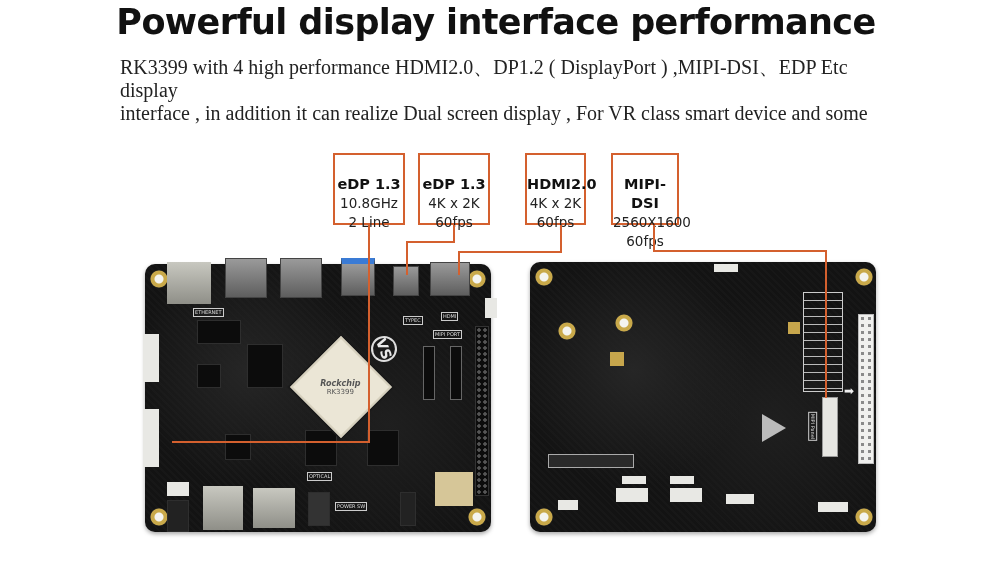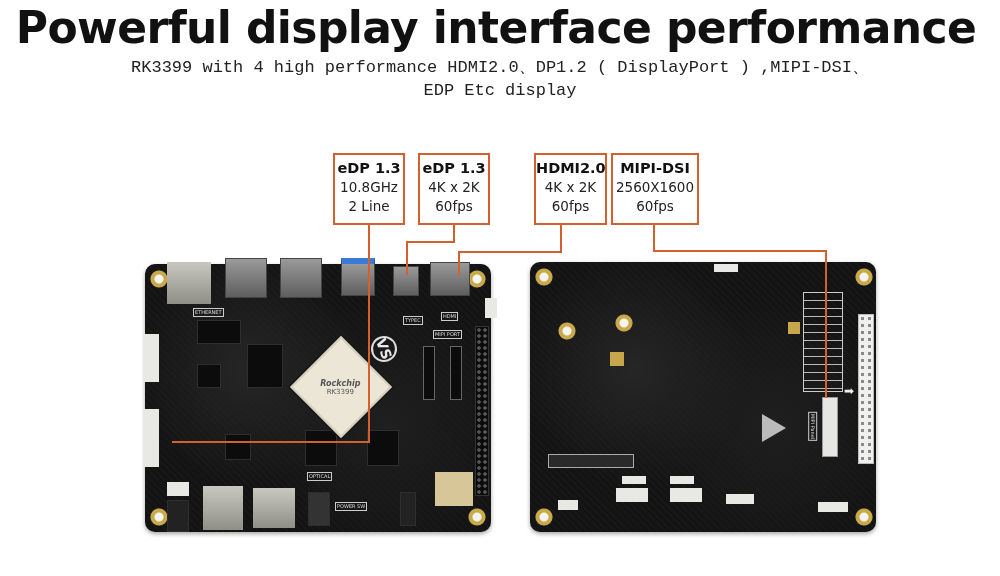--- a/index.html
+++ b/index.html
@@ -1,32 +1,32 @@
 <!DOCTYPE html>
 <html><head>
 <meta charset="utf-8">
 <style>
   * { box-sizing: border-box; margin: 0; padding: 0; }
   html, body { width: 1000px; height: 576px; background: #ffffff; overflow: hidden; }
   body { position: relative; font-family: "Liberation Sans", sans-serif; color: #1a1a1a; }
 
   .title {
     position: absolute; left: 0; top: 2px; width: 992px; text-align: center;
-    font-family: "DejaVu Sans", sans-serif; font-weight: bold; font-size: 44px;
+    font-family: "DejaVu Sans", sans-serif; font-weight: bold; font-size: 35px;
     letter-spacing: -0.6px; color: #111;
   }
   .desc {
-    position: absolute; left: 120px; top: 56px; width: 760px; text-align: center;
-    font-family: Liberation Mono, monospace; font-size: 17px; line-height: 23px; color: #222;
+    position: absolute; left: 120px; top: 56px; width: 760px; 
+    font-family: Liberation Serif, serif; font-size: 20px; line-height: 23px; color: #222;
   }
 
   .callout {
     position: absolute; top: 153px; height: 72px; border: 2px solid #d4602e; background: #fff;
     text-align: center; font-family: "DejaVu Sans", sans-serif; font-size: 13.5px; line-height: 19px;
-    padding-top: 4px; color: #222;
+    padding-top: 20px; color: #222;
   }
   .callout .head { font-weight: bold; font-size: 14.5px; color: #111; }
 
   .line { position: absolute; background: #d4602e; }
 
   .board {
     position: absolute; background: #141414; border-radius: 10px;
     box-shadow: 0 2px 4px rgba(0,0,0,0.35);
     background-image:
       radial-gradient(circle at 30% 40%, #262626 0, transparent 40%),
@@ -63,38 +63,39 @@
     background: repeating-linear-gradient(180deg, transparent 0 7px, #bbb 7px 8px);
   }
 </style>
 </head>
 <body>
 
 <div class="title">Powerful display interface performance</div>
 
 <div class="desc">
   <div>RK3399 with 4 high performance HDMI2.0、DP1.2 ( DisplayPort ) ,MIPI-DSI、EDP Etc display</div>
+  <div>interface , in addition it can realize Dual screen display ,  For VR class  smart device and some</div>
 </div>
 
 <div class="callout" style="left:333px; width:72px;">
   <div class="head">eDP 1.3</div>
   <div>10.8GHz</div>
   <div>2 Line</div>
 </div>
 <div class="callout" style="left:418px; width:72px;">
   <div class="head">eDP 1.3</div>
   <div>4K x 2K</div>
   <div>60fps</div>
 </div>
-<div class="callout" style="left:525px; width:73px;margin-left:9px;">
+<div class="callout" style="left:525px; width:61px;">
   <div class="head">HDMI2.0</div>
   <div>4K x 2K</div>
   <div>60fps</div>
 </div>
-<div class="callout" style="left:611px; width:88px;">
+<div class="callout" style="left:611px; width:68px;">
   <div class="head">MIPI-DSI</div>
   <div>2560X1600</div>
   <div>60fps</div>
 </div>
 
 <div class="board" style="left:145px; top:264px; width:346px; height:268px;">
   <div class="hole" style="left:5px; top:6px;"></div>
   <div class="hole" style="left:323px; top:6px;"></div>
   <div class="hole" style="left:5px; top:244px;"></div>
   <div class="hole" style="left:323px; top:244px;"></div>

